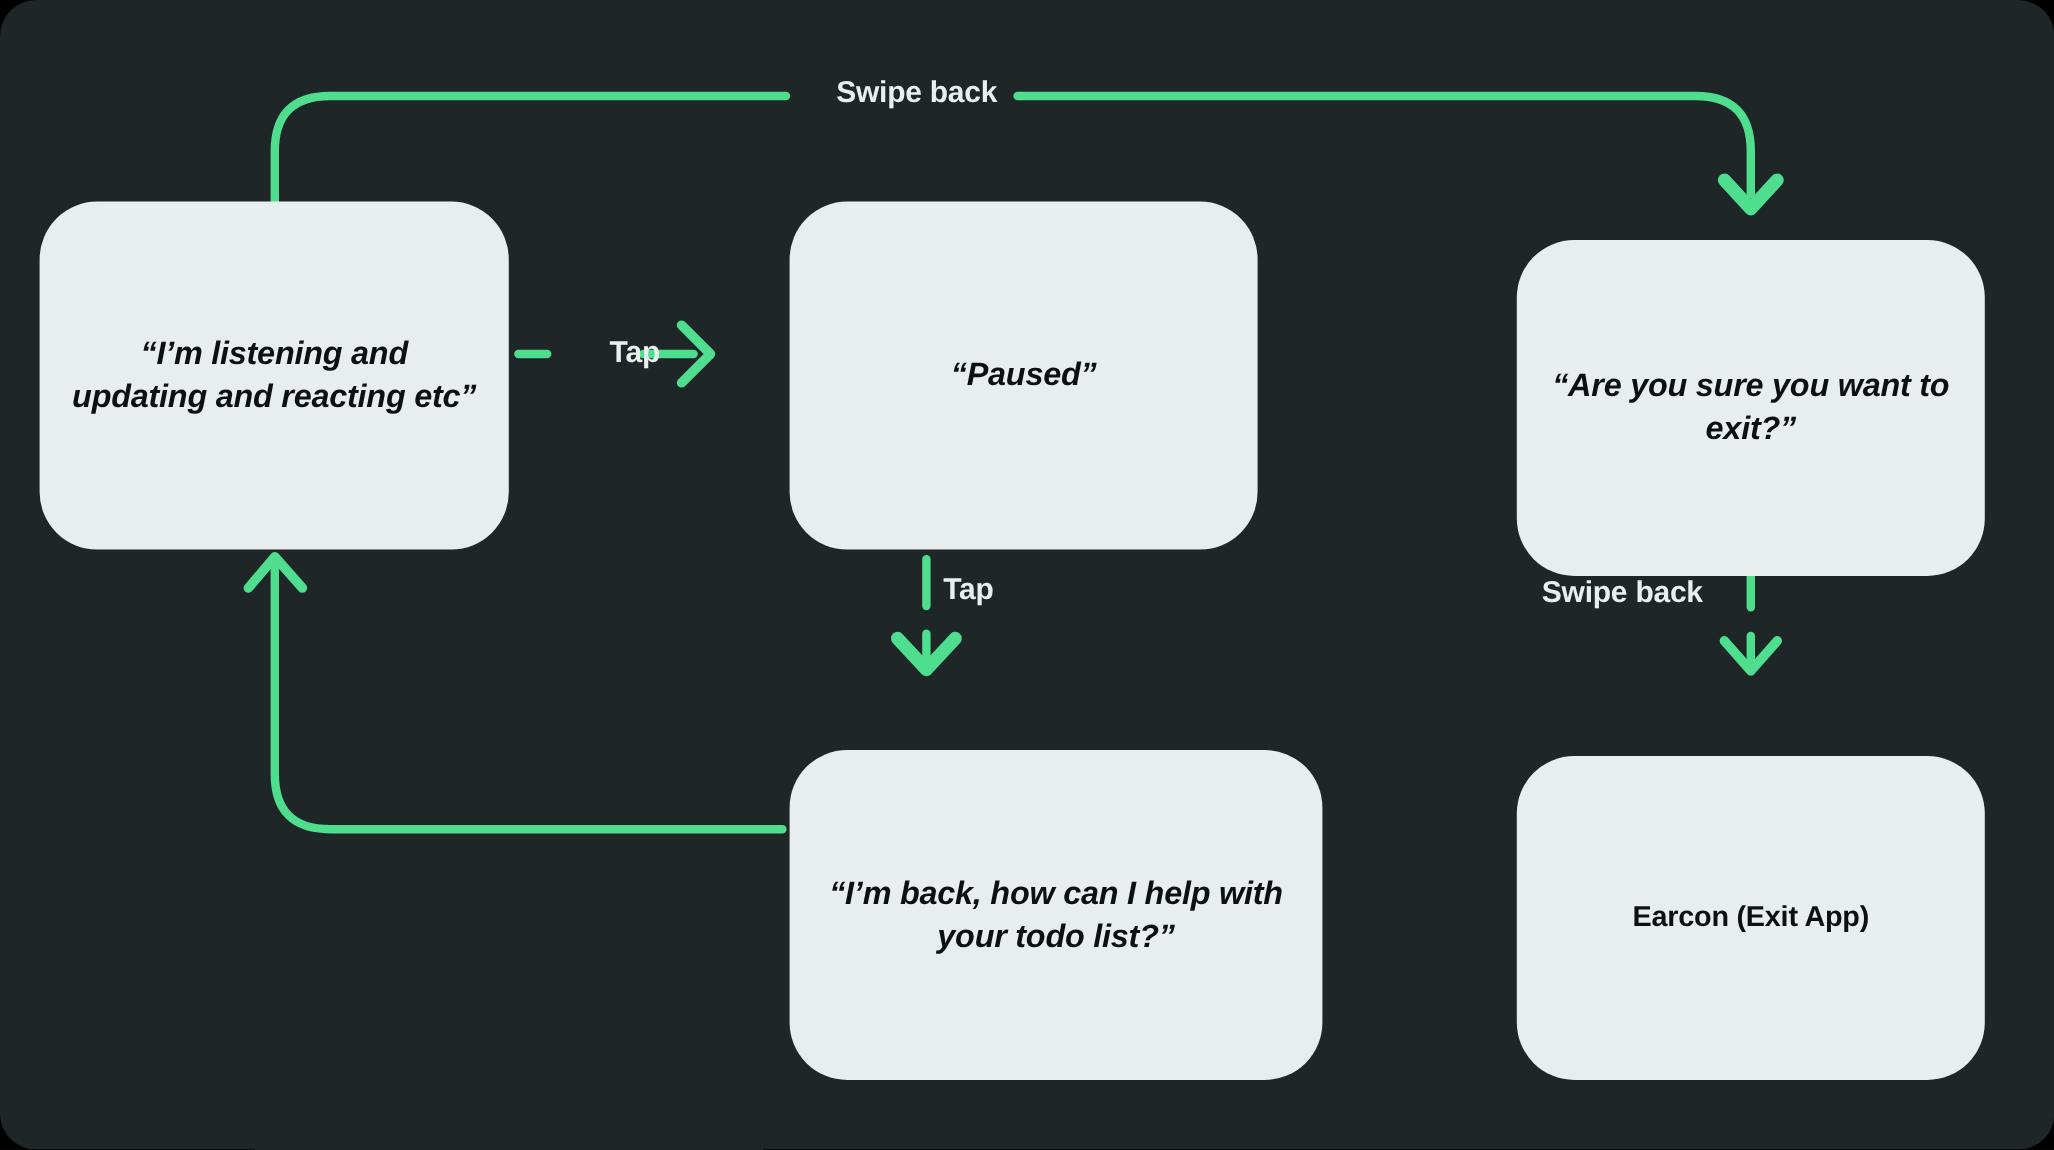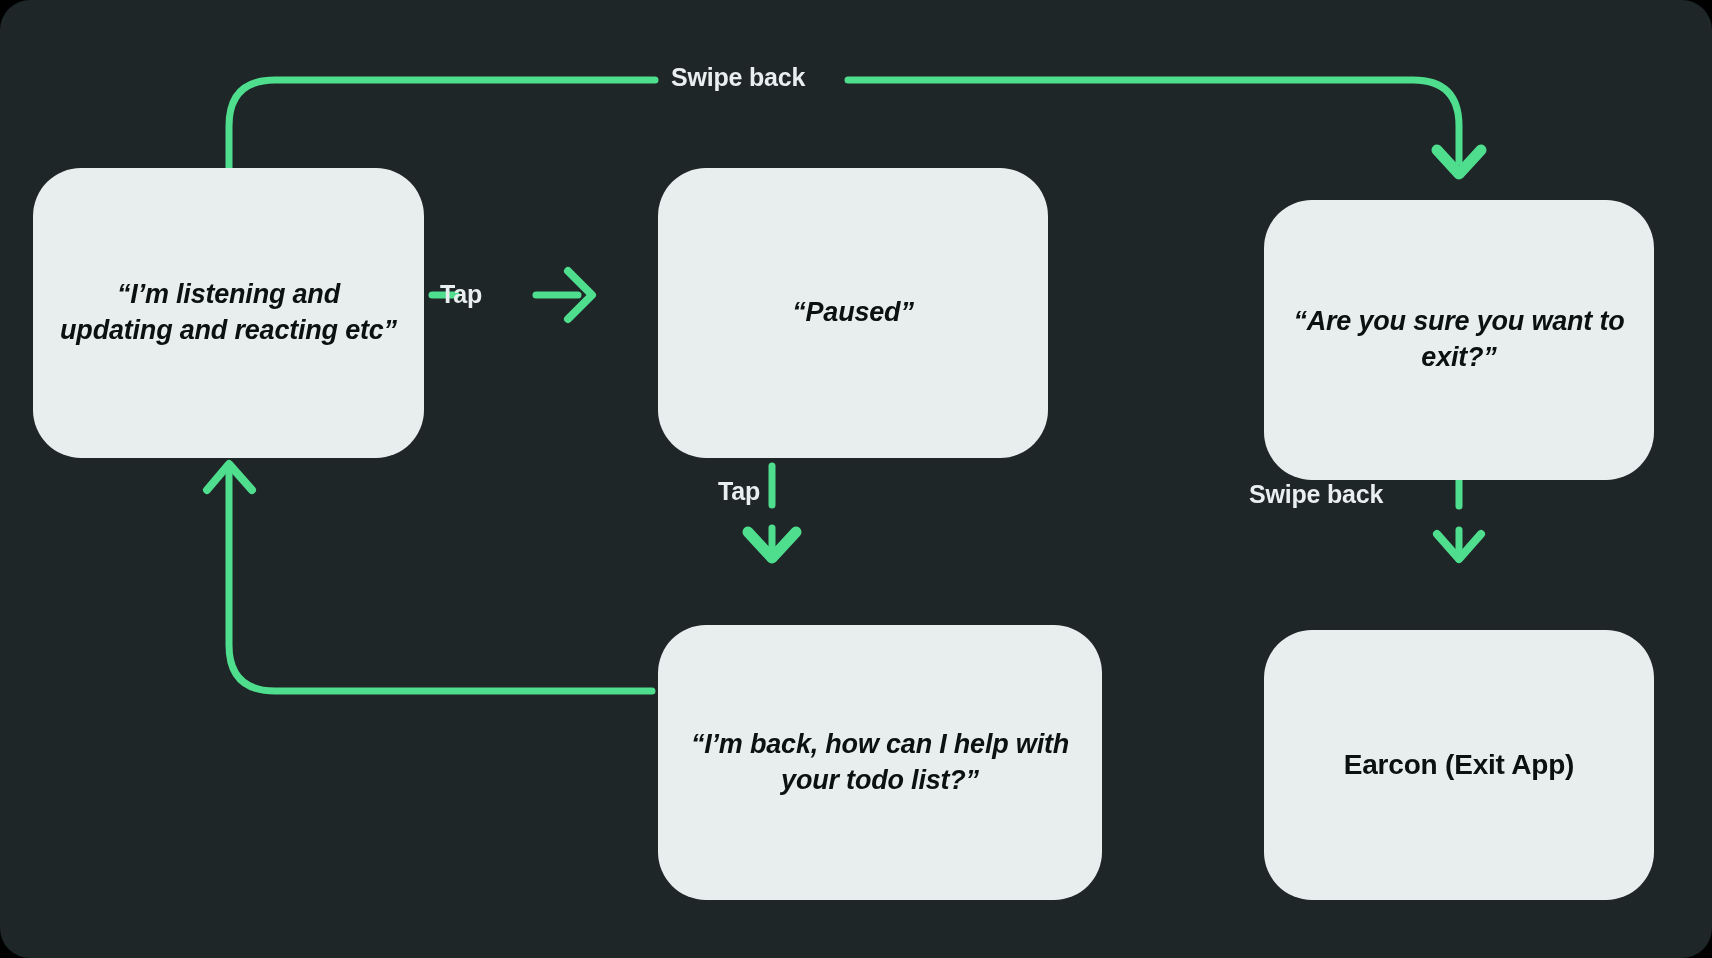--- a/index.html
+++ b/index.html
@@ -70,33 +70,33 @@
     font-style: italic;
     font-weight: bold;
     font-size: 27px;
     line-height: 1.32;
     text-align: center;
     letter-spacing: -0.2px;
     padding: 0 26px;
   }
   .node-label.plain {
     font-style: normal;
-    font-size: 28px;
+    font-size: 24px;
   }
 
   
   .edge-label {
     position: absolute;
     color: #e9eeee;
     font-family: "Liberation Sans", sans-serif;
     font-weight: bold;
     font-size: 25px;
     letter-spacing: -0.2px;
     white-space: nowrap;
-    text-align: left;
+    text-align: right;
   }
 
   
   #node-listening { left: 33px;   top: 168px; width: 391px; height: 290px; }
   #node-paused    { left: 658px;  top: 168px; width: 390px; height: 290px; }
   #node-confirm   { left: 1264px; top: 180px; width: 390px; height: 280px; margin-top: 20px; }
   #node-back      { left: 658px;  top: 625px; width: 444px; height: 275px; }
   #node-earcon    { left: 1264px; top: 630px; width: 390px; height: 270px; }
 
   

